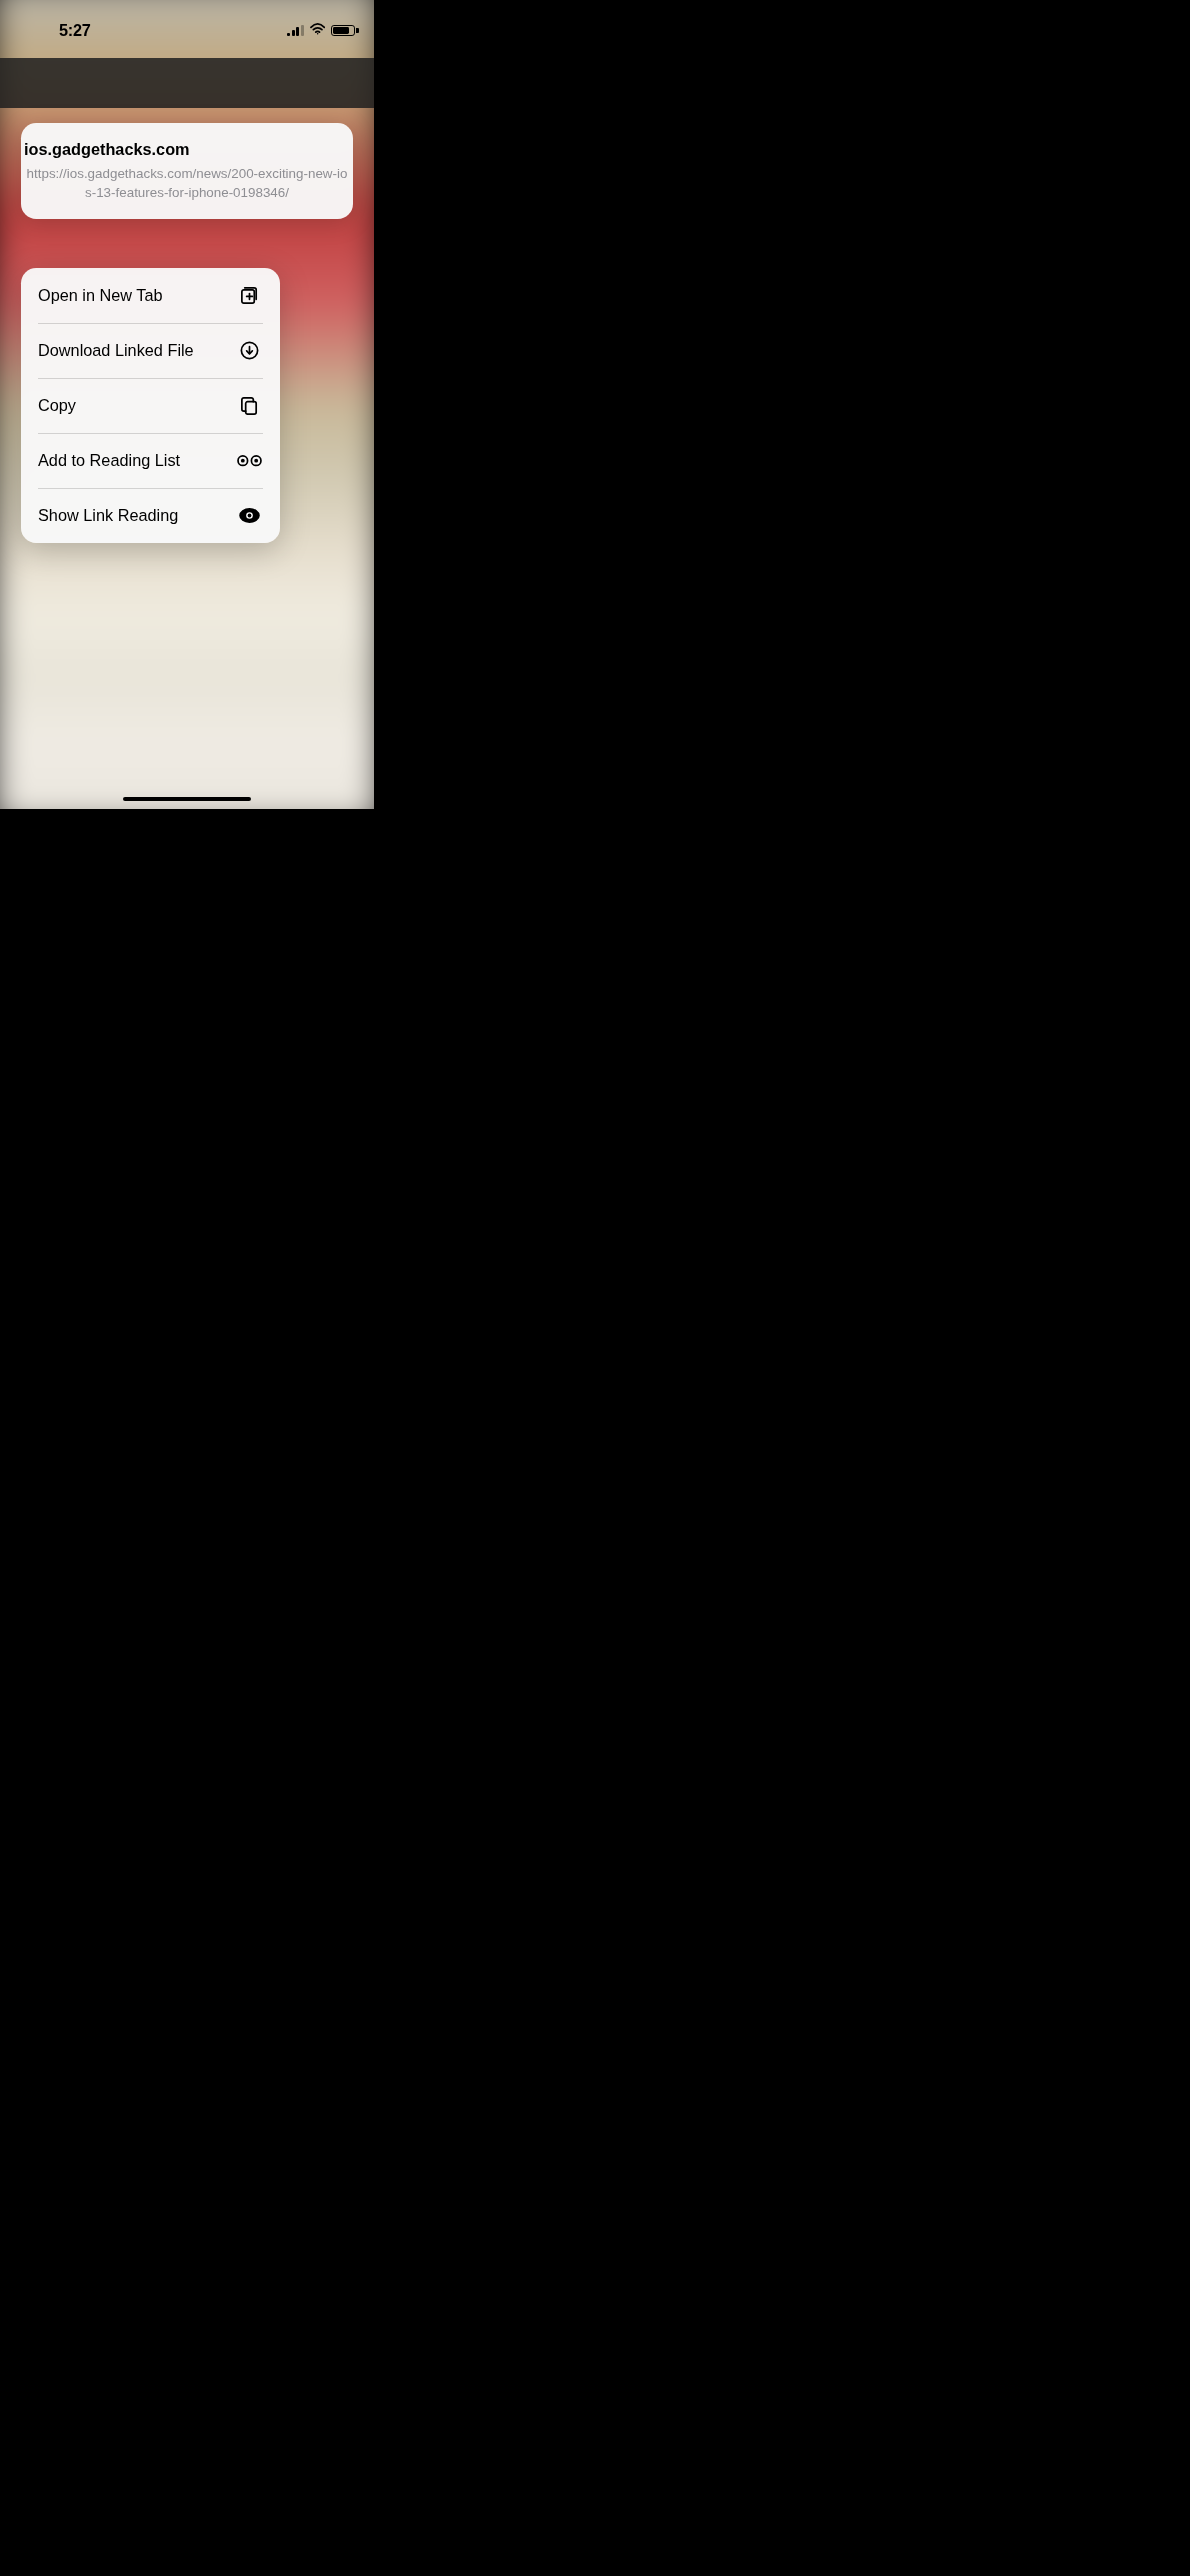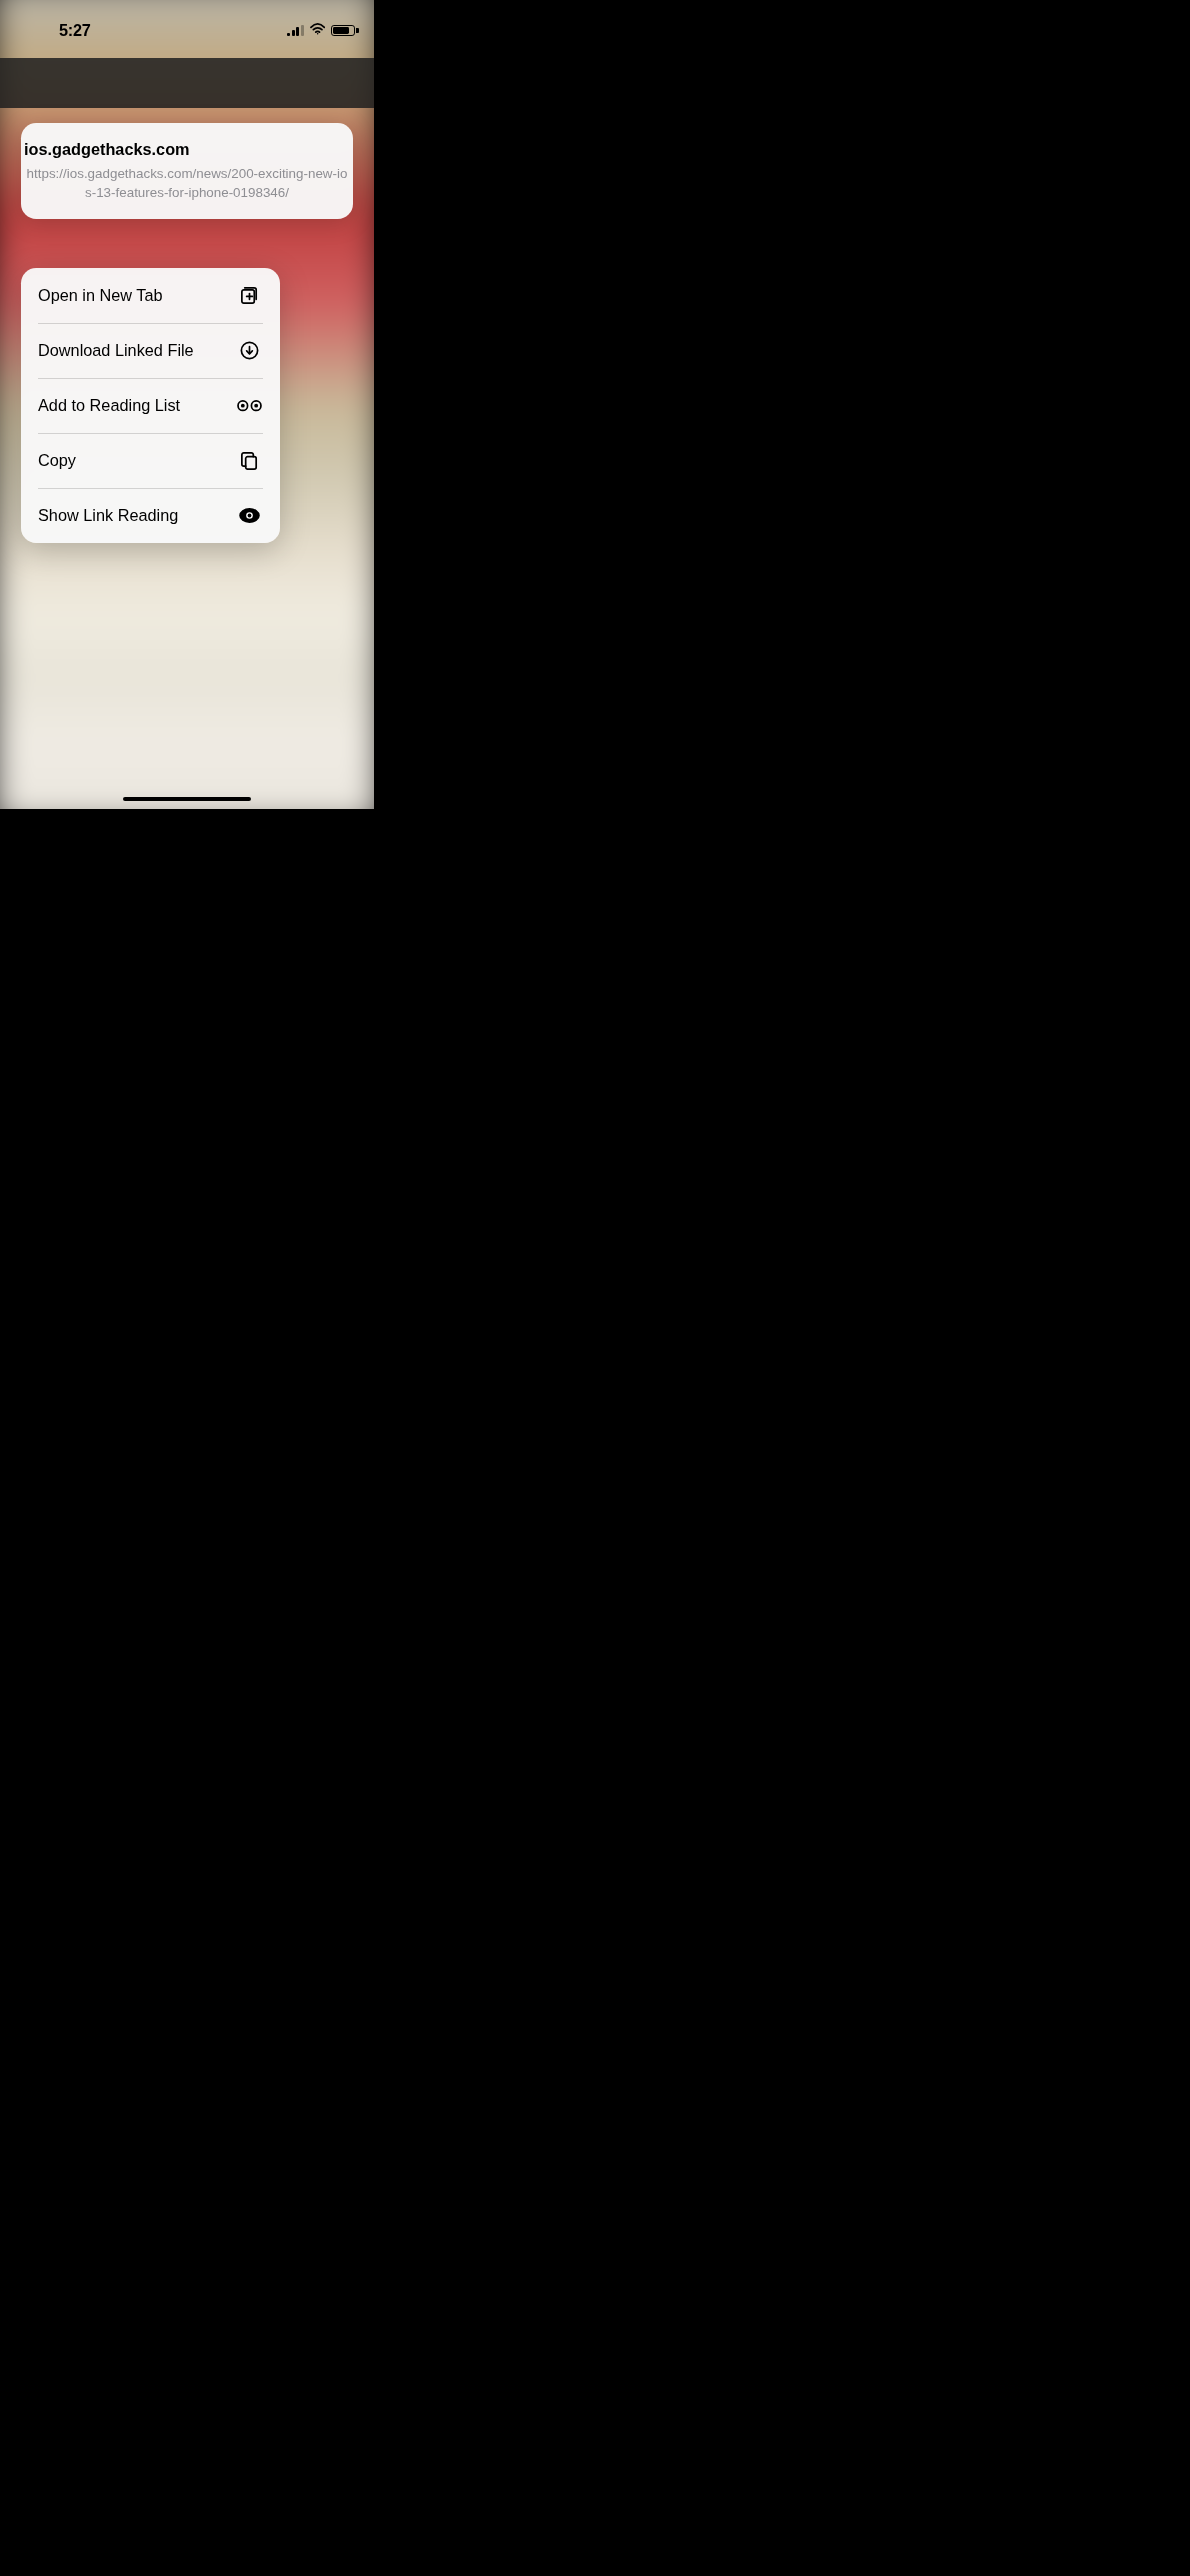--- a/index.html
+++ b/index.html
@@ -279,41 +279,41 @@
     <span class="menu-icon">
       <svg width="21" height="21" viewBox="0 0 22 22">
         <circle cx="11" cy="11" r="8.5"></circle>
         <line x1="11" y1="7" x2="11" y2="14"></line>
         <polyline points="8,11.5 11,14.5 14,11.5"></polyline>
       </svg>
     </span>
   </button>
 
   <button class="menu-item">
+    <span class="menu-label">Copy</span>
+    <span class="menu-icon">
+      <svg width="21" height="21" viewBox="0 0 22 22">
+        <rect x="7" y="7" width="11" height="13" rx="2"></rect>
+        <path d="M15 7V5a2 2 0 0 0-2-2H5a2 2 0 0 0-2 2v10a2 2 0 0 0 2 2h2"></path>
+      </svg>
+    </span>
+  </button>
+
+  <button class="menu-item">
     <span class="menu-label">Add to Reading List</span>
     <span class="menu-icon">
       <svg width="25" height="13.4" viewBox="0 0 26 14" stroke-width="2">
         <circle cx="6" cy="7" r="5" fill="none"></circle>
         <circle cx="20" cy="7" r="5" fill="none"></circle>
         <circle cx="6" cy="7" r="2" fill="#000" stroke="none"></circle>
         <circle cx="20" cy="7" r="2" fill="#000" stroke="none"></circle>
       </svg>
     </span>
   </button>
 
-  <button class="menu-item">
-    <span class="menu-label">Copy</span>
-    <span class="menu-icon">
-      <svg width="21" height="21" viewBox="0 0 22 22">
-        <rect x="7" y="7" width="11" height="13" rx="2"></rect>
-        <path d="M15 7V5a2 2 0 0 0-2-2H5a2 2 0 0 0-2 2v10a2 2 0 0 0 2 2h2"></path>
-      </svg>
-    </span>
-  </button>
-
 
   <button class="menu-item">
     <span class="menu-label">Show Link Reading</span>
     <span class="menu-icon">
       <svg width="23" height="17" viewBox="0 0 24 18">
         <ellipse cx="12" cy="9" rx="10" ry="7" fill="#000" stroke="#000"></ellipse>
         <circle cx="12" cy="9" r="3.5" fill="white" stroke="none"></circle>
         <circle cx="12" cy="9" r="2" fill="#000" stroke="none"></circle>
       </svg>
     </span>

